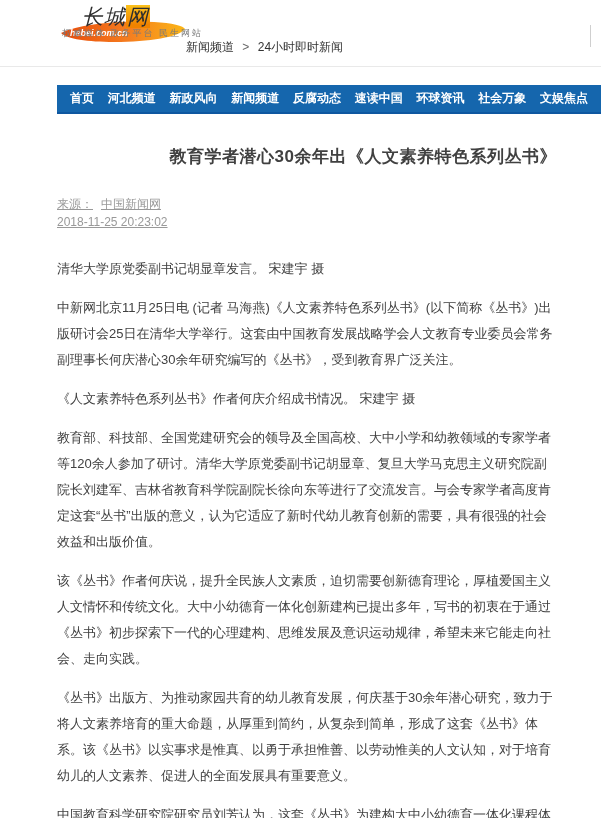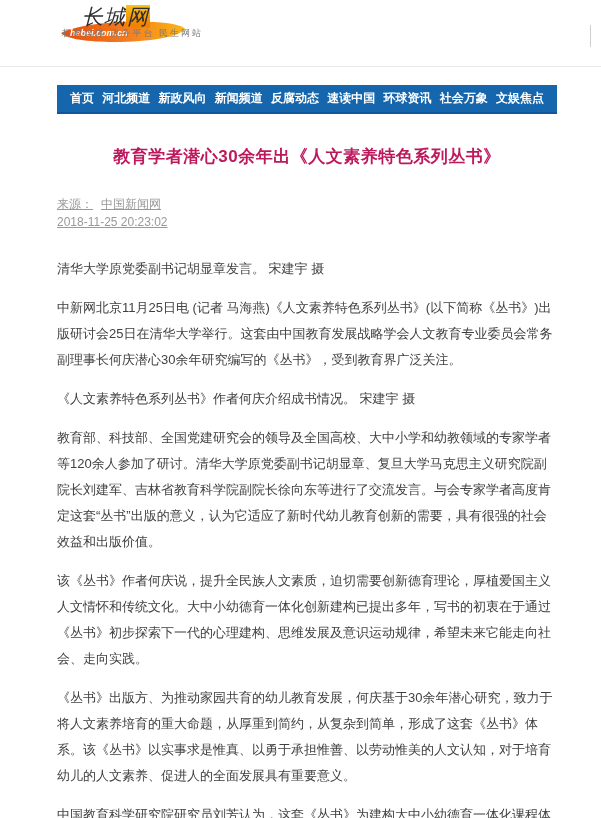--- a/index.html
+++ b/index.html
@@ -37,37 +37,37 @@
   .breadcrumb .crumb { cursor: pointer; }
   .breadcrumb .sep { margin: 0 5px; color: #666; }
   .search-edge {
     position: absolute; right: 3px; top: 25px; height: 22px; width: 8px;
     border-left: 1px solid #cfcfcf;
   }
 
   
   .nav {
     margin: 18px 0 0 57px;
-    width: 500px; height: 29px;
+    width: 544px; height: 29px;
     background: #1566ad;
     border-bottom: 2px solid #0e57a0;
     display: flex; align-items: center; justify-content: space-between;
     padding: 0 13px;
   }
   .nav-item {
     color: #ffffff; font-size: 12px; font-weight: bold;
     cursor: pointer; white-space: nowrap;
   }
 
   
   .article { margin-left: 57px; width: 500px; }
   .article-title {
     margin-top: 31px;
-    text-align: center;
-    font-size: 17px; font-weight: bold; color: #be185d;
+    text-align: right;
+    font-size: 17px; font-weight: bold; color: #404040;
     letter-spacing: 0.5px;
   }
   .meta { margin-top: 27px; font-size: 12px; color: #999; line-height: 18px; text-decoration: underline; }
   .meta .src-label { margin-right: 8px; }
   .article-body { margin-top: 25px; font-size: 13px; color: #404040; }
   .article-body p { margin: 0 0 13px 0; line-height: 26px; }
 </style>
 </head>
 <body>
 
@@ -82,20 +82,25 @@
             <stop offset="0.55" stop-color="#f57e20"></stop>
             <stop offset="1" stop-color="#fbb616"></stop>
           </linearGradient>
         </defs>
         <path d="M3,17 C22,8 62,4 96,6 C114,7 126,10 127,13 C121,21 92,26 56,26 C30,26 9,23 3,17 Z" fill="url(#lg)"></path>
         <text x="12" y="20" fill="#ffffff" font-size="9" font-weight="bold" font-style="italic">hebei.com.cn</text>
       </svg>
       <div class="logo-text"><span>长城</span><span class="logo-wang">网</span></div>
     </div>
     <div class="tagline">权威媒体 政务平台 民生网站</div>
+    <div class="breadcrumb">
+      <span class="crumb">新闻频道</span>
+      <span class="sep">&gt;</span>
+      <span class="crumb">24小时即时新闻</span>
+    </div>
     <div class="search-edge"></div>
   </div>
 
   <div class="nav">
     <span class="nav-item">首页</span>
     <span class="nav-item">河北频道</span>
     <span class="nav-item">新政风向</span>
     <span class="nav-item">新闻频道</span>
     <span class="nav-item">反腐动态</span>
     <span class="nav-item">速读中国</span>

